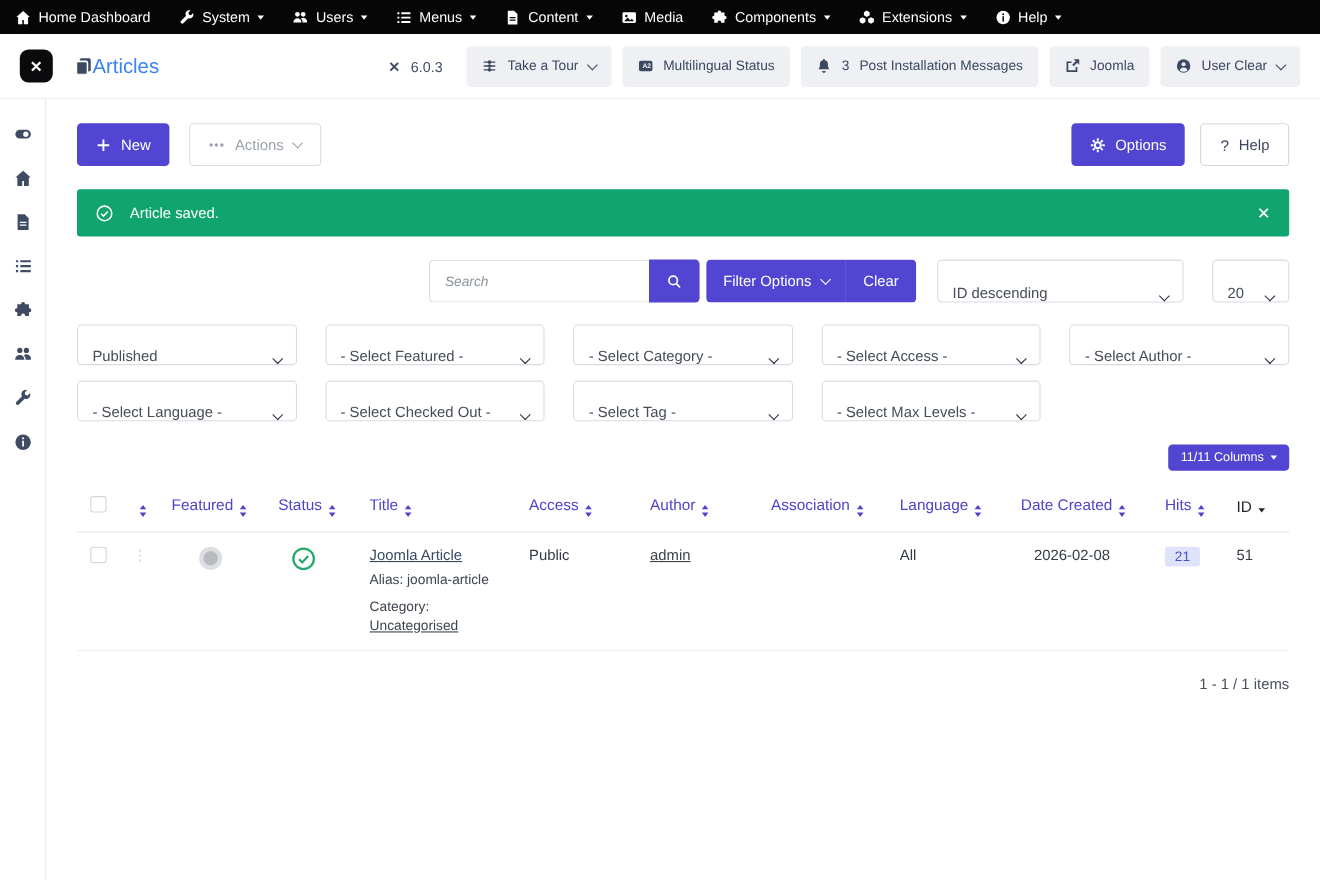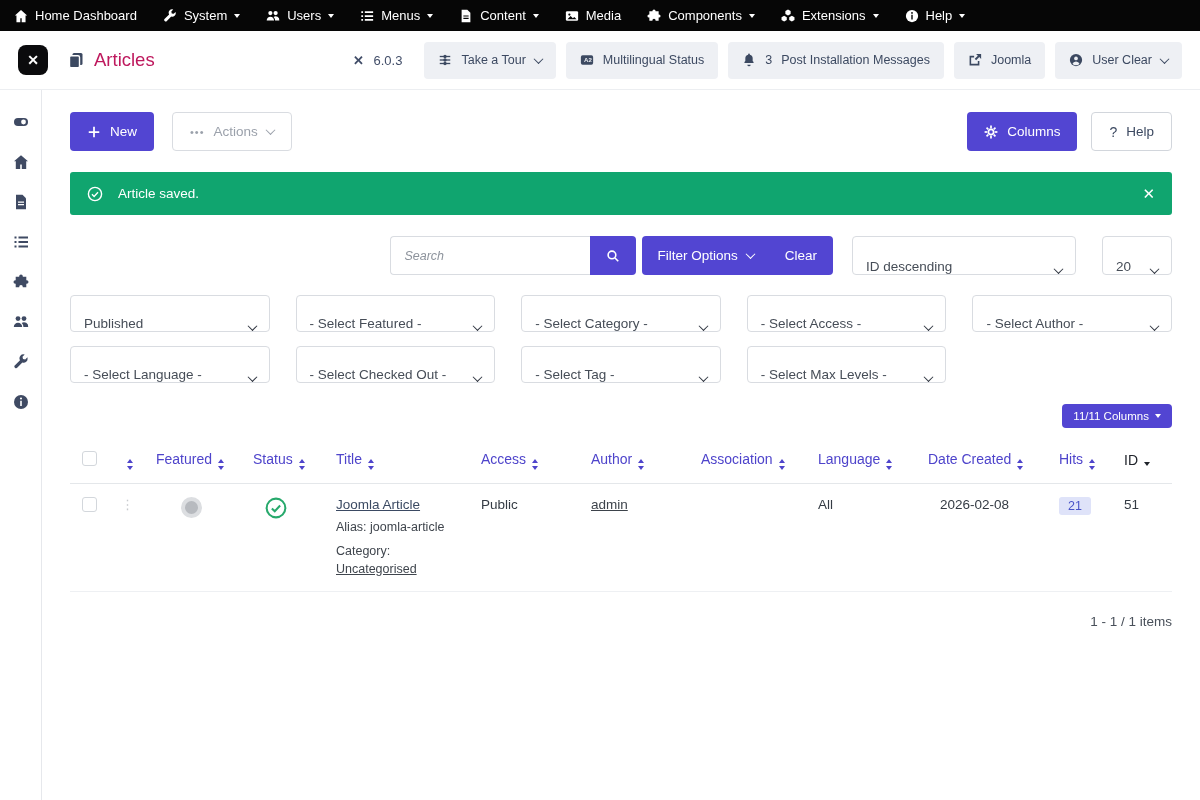--- a/index.html
+++ b/index.html
@@ -17,21 +17,21 @@
 
   
   .topnav { height:31px; background:#060606; display:flex; align-items:center; padding:0 10px; }
   .topnav a { display:flex; align-items:center; gap:7px; color:#fff; font-size:13px; text-decoration:none; padding:0 13px; height:100%; }
   .topnav a:first-child { padding-left:4px; }
 
   
   .header { height:59px; background:#fff; border-bottom:1px solid #eceef1; display:flex; align-items:center; padding:0 18px; }
   .logo { width:30px; height:30px; background:#0b0b0d; border-radius:8px; color:#fff; display:flex; align-items:center; justify-content:center; font-size:14px; font-weight:bold; }
   .pg-icon { color:#3c4961; margin-left:20px; }
-  .page-title { font-size:18.5px; color:#be185d; margin-left:10px; font-weight:400; }
+  .page-title { font-size:18.5px; color:#3b82f6; font-weight:400; }
   .header-right { margin-left:auto; display:flex; align-items:center; gap:10px; }
   .version { display:flex; align-items:center; gap:6px; color:#414d68; font-size:13px; margin-right:12px; font-weight:bold; }
   .version b { font-weight:400; }
   .hbtn { background:#eef0f4; border:none; border-radius:4px; padding:0 14px; height:37px; font-size:12.5px; color:#3c4961; display:flex; align-items:center; gap:9px; font-family:inherit; cursor:pointer; }
 
   
   .sidebar { position:absolute; top:90px; left:0; bottom:0; width:42px; background:#fff; border-right:1px solid #e6e8ec; display:flex; flex-direction:column; align-items:center; padding-top:24px; gap:24px; color:#3f4a63; }
   .sidebar .ic { width:16px; height:16px; }
 
   
@@ -279,21 +279,21 @@
               <line x1="8" y1="0.7" x2="8" y2="3.4"></line>
               <line x1="8" y1="12.6" x2="8" y2="15.3"></line>
               <line x1="0.7" y1="8" x2="3.4" y2="8"></line>
               <line x1="12.6" y1="8" x2="15.3" y2="8"></line>
               <line x1="2.9" y1="2.9" x2="4.9" y2="4.9"></line>
               <line x1="11.1" y1="11.1" x2="13.1" y2="13.1"></line>
               <line x1="13.1" y1="2.9" x2="11.1" y2="4.9"></line>
               <line x1="2.9" y1="13.1" x2="4.9" y2="11.1"></line>
             </g>
           </svg>
-        <span>Columns</span>
+        <span>Options</span>
       </button>
       <button class="btn btn-outline">
         <span style="font-size:14px;">?</span>
         <span>Help</span>
       </button>
     </div>
   </div>
 
   <div class="alert">
     <svg class="ic ic16" viewBox="0 0 16 16" style="fill:none;">

